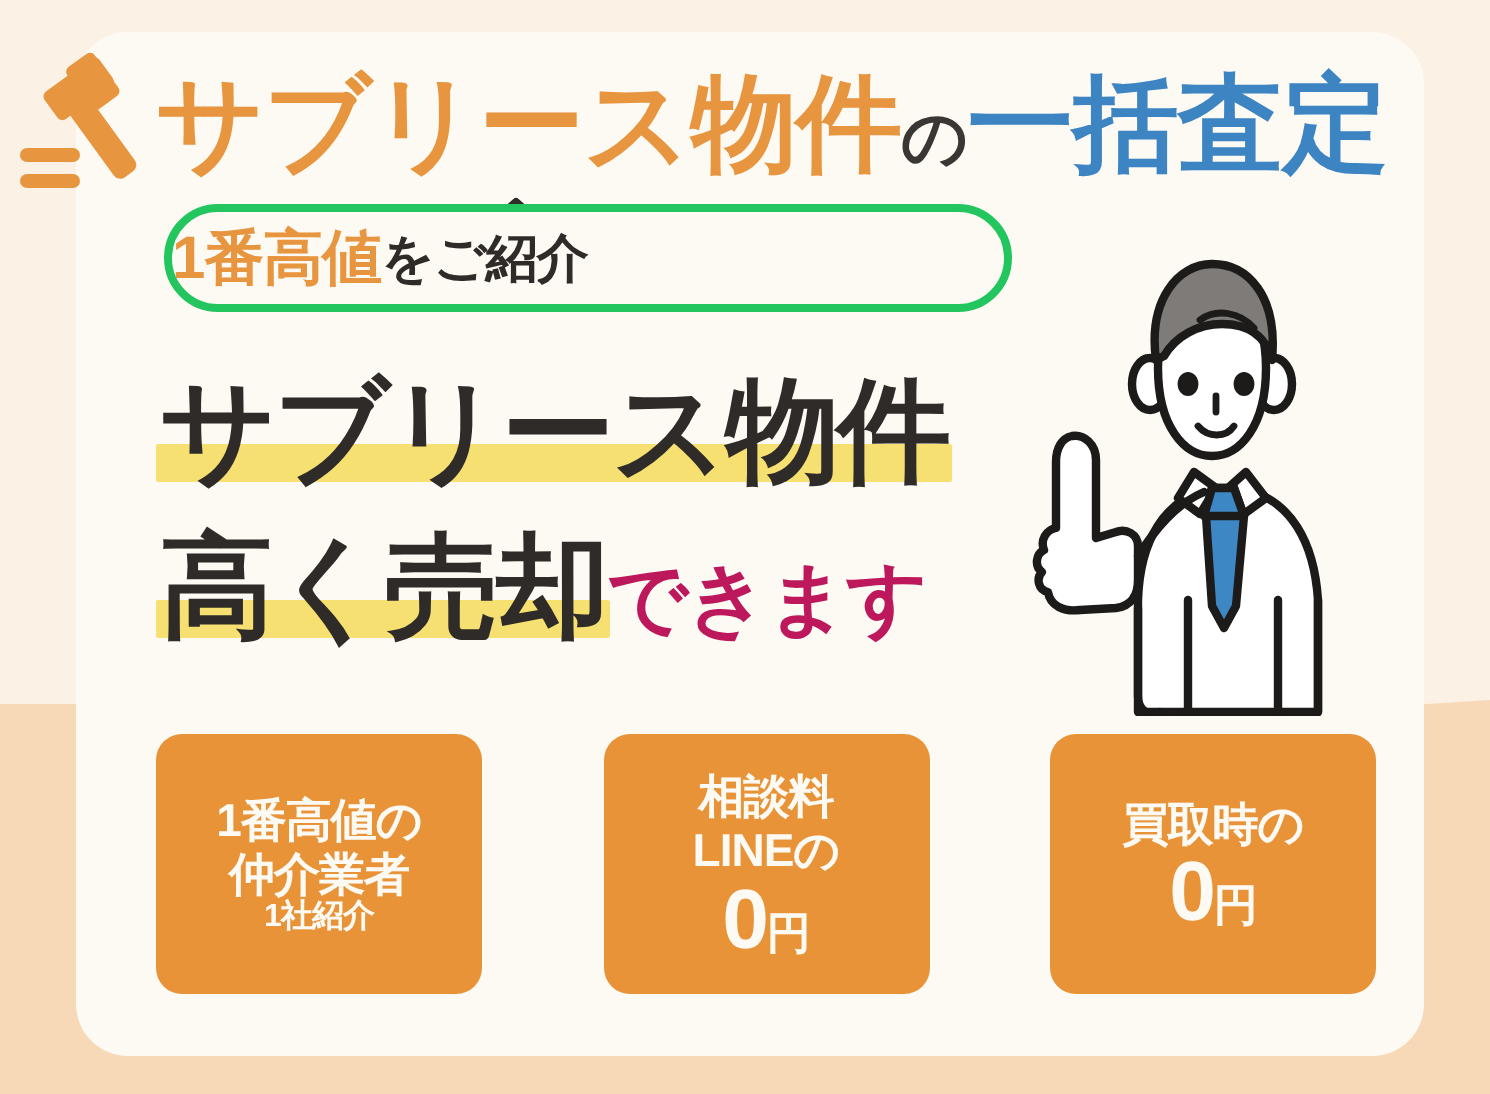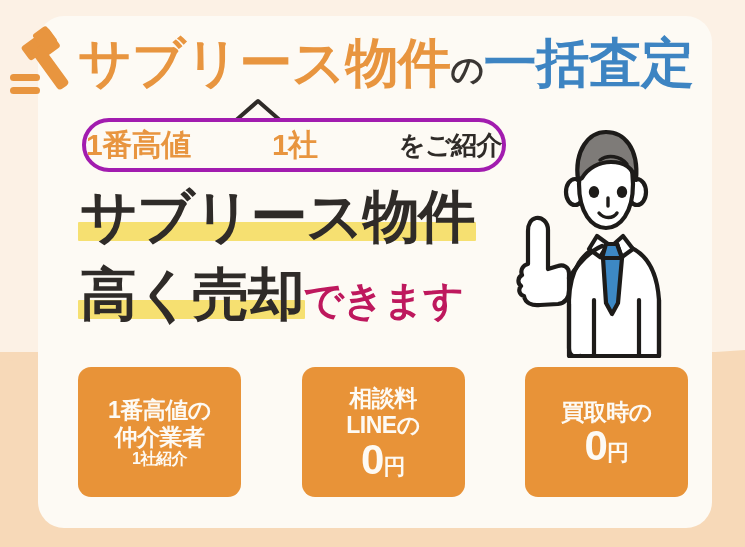--- a/index.html
+++ b/index.html
@@ -81,29 +81,29 @@
   }
   .headline .blue {
     font-size: 53px;
     color: #3d84c2;
     font-weight: bold;
   }
 
   
   .bubble {
     position: absolute;
-    left: 82px; top: 118px;
+    left: 82px; top: 102px;
     width: 424px; height: 54px;
-    border: 4px solid #a21caf;
+    border: 4px solid #22c55e;
     border-radius: 28px;
     background: #fdfaf4;
     box-sizing: border-box;
     display: flex;
     align-items: center;
-    justify-content: space-between;
+    justify-content: flex-start;
     white-space: nowrap;
   }
   .bubble .hl {
     font-size: 30px;
     color: #e8953f;
     font-weight: bold;
     letter-spacing: -0.5px;
   }
   .bubble .txt {
     font-size: 26px;
@@ -236,21 +236,20 @@
   <div class="headline">
     <span class="kana">サブリース物件</span><span class="no">の</span><span class="blue">一括査定</span>
   </div>
 
   <svg class="bubble-tail" viewBox="0 0 60 26">
     <path d="M6,24 L30,3 L54,24" fill="none" stroke="#2f2b28" stroke-width="4" stroke-linecap="round" stroke-linejoin="round"></path>
   </svg>
 
   <div class="bubble">
     <span class="hl">1番高値</span>
-      <span class="hl">1社</span>
       <span class="txt">をご紹介</span>
   </div>
 
   <div class="copy1">
     <span class="mark">
       <span class="bar"></span>
       <span class="tx big">サブリース物件</span>
     </span>
   </div>
 

